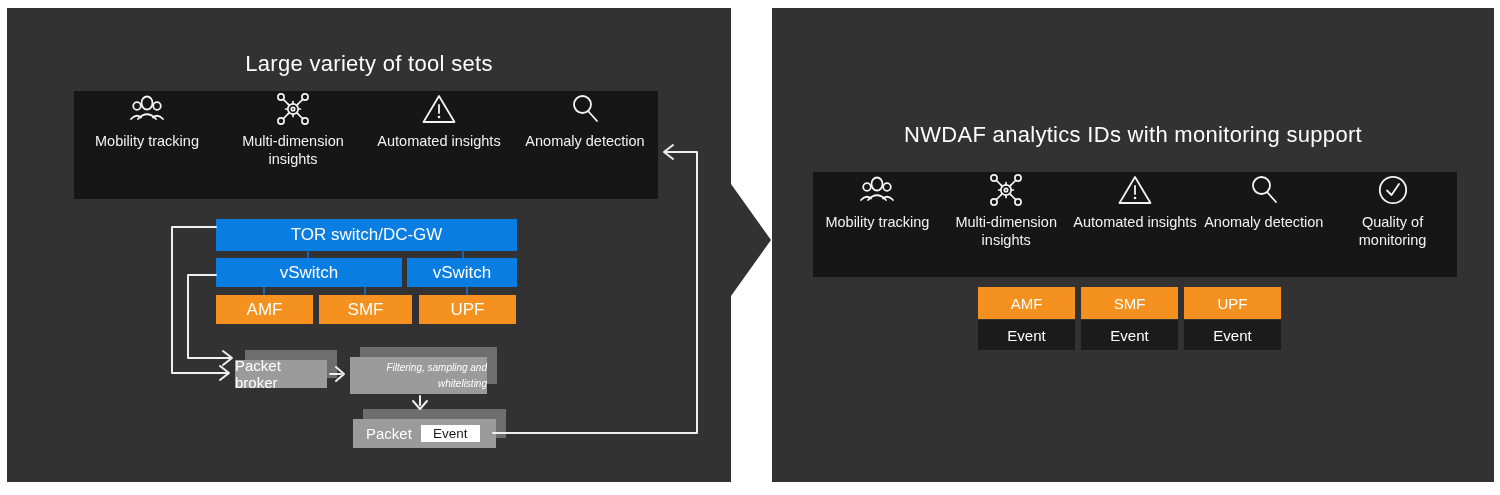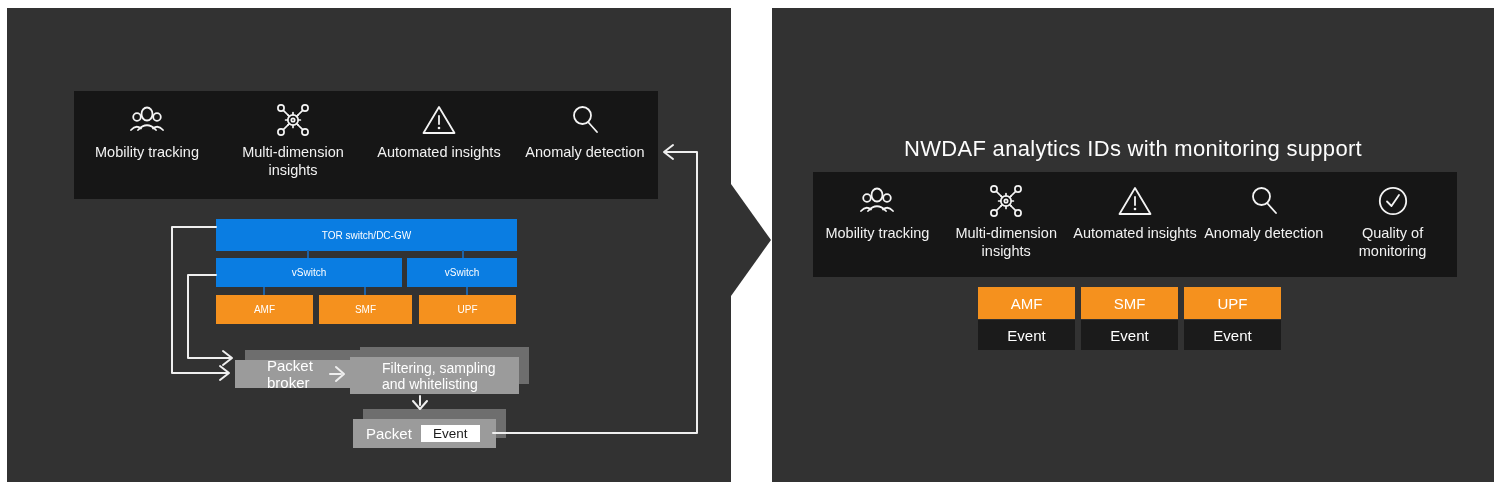--- a/index.html
+++ b/index.html
@@ -6,54 +6,55 @@
   .canvas{position:relative;width:1500px;height:495px;background:#ffffff;overflow:hidden;
           font-family:"Liberation Sans", sans-serif;color:#ffffff;}
   .panel{position:absolute;background:#323232;}
   .panel-left{left:7px;top:8px;width:724px;height:474px;}
   .panel-right{left:772px;top:8px;width:722px;height:474px;}
   .panel-notch{position:absolute;left:731px;top:184px;width:0;height:0;
                border-top:56px solid transparent;border-bottom:56px solid transparent;
                border-left:40px solid #323232;}
   .title{position:absolute;text-align:center;font-size:22px;letter-spacing:.3px;color:#fdfdfd;}
   .title-left{left:7px;top:51px;width:724px;}
-  .title-right{left:772px;top:136px;width:722px;}
+  .title-right{left:772px;top:122px;width:722px;}
   .icon-bar{position:absolute;background:#161616;display:flex;align-items:flex-start;}
   .icon-bar-left{left:74px;top:91px;width:584px;height:108px;}
   .icon-bar-right{left:813px;top:172px;width:644px;height:105px;}
-  .tool{flex:1 1 0;display:flex;flex-direction:column;align-items:center;padding-top:11px;}
+  .tool{flex:1 1 0;display:flex;flex-direction:column;align-items:center;}
   .tool .glyph{height:36px;display:flex;align-items:center;justify-content:center;color:#f4f4f4;}
   .tool .lbl{margin-top:5px;font-size:14.5px;line-height:18px;text-align:center;color:#f2f2f2;}
   .box{position:absolute;display:flex;align-items:center;justify-content:center;
-       font-size:10px;color:#ffffff;}
+       font-size:17px;color:#ffffff;}
   .blue{background:#0a7de2;}
   .orange{background:#f5911e;}
   .tick{position:absolute;width:2px;height:8px;background:#1d63a8;}
   .grab{position:absolute;display:flex;align-items:center;justify-content:center;
-        background:#9b9b9b;color:#ffffff;box-shadow:10px -10px 0 0 #6e6e6e;font-size:15px;padding-left:32px;}
-  .grab.small-text{font-size:14px;line-height:16px;text-align:left;}
+        background:#9b9b9b;color:#ffffff;box-shadow:10px -10px 0 0 #6e6e6e;font-size:15px;}
+  .grab.small-text{font-size:10px;line-height:16px;text-align:right;font-style:italic;}
   .probes{justify-content:flex-start;padding-left:13px;}
   .event-chip{background:#ffffff;color:#1c1c1c;font-size:13.5px;width:59px;height:17px;
               display:flex;align-items:center;justify-content:center;margin-left:9px;}
   .wires{position:absolute;left:0;top:0;pointer-events:none;}
   .nf-cols{position:absolute;left:978px;top:287px;display:flex;gap:6px;}
   .nf-col{display:flex;flex-direction:column;width:97px;}
   .nf-name{height:32px;background:#f5911e;display:flex;align-items:center;justify-content:center;font-size:15px;}
   .nf-event{height:30px;background:#1b1b1b;display:flex;align-items:center;justify-content:center;font-size:15px;margin-top:1px;}
   svg{display:block;}
 </style>
 </head>
 <body>
 
 <div class="canvas">
 
   <div class="panel panel-left"></div>
   <div class="panel-notch"></div>
   <div class="panel panel-right"></div>
 
+  <div class="title title-left">Large variety of tool sets</div>
 
   <div class="icon-bar icon-bar-left">
     <div class="tool">
       <span class="glyph">
         <svg width="36" height="30" viewBox="0 0 36 30" fill="none" stroke="currentColor" stroke-width="1.8" stroke-linecap="round">
           <circle cx="8" cy="12" r="3.8"></circle>
             <circle cx="28" cy="12" r="3.8"></circle>
           <ellipse cx="18" cy="9" rx="5.5" ry="6.5"></ellipse>
           <path d="M9 25 Q18 15.5 27 25"></path>
           <path d="M2 25 Q7 19.5 12 23.5"></path>

